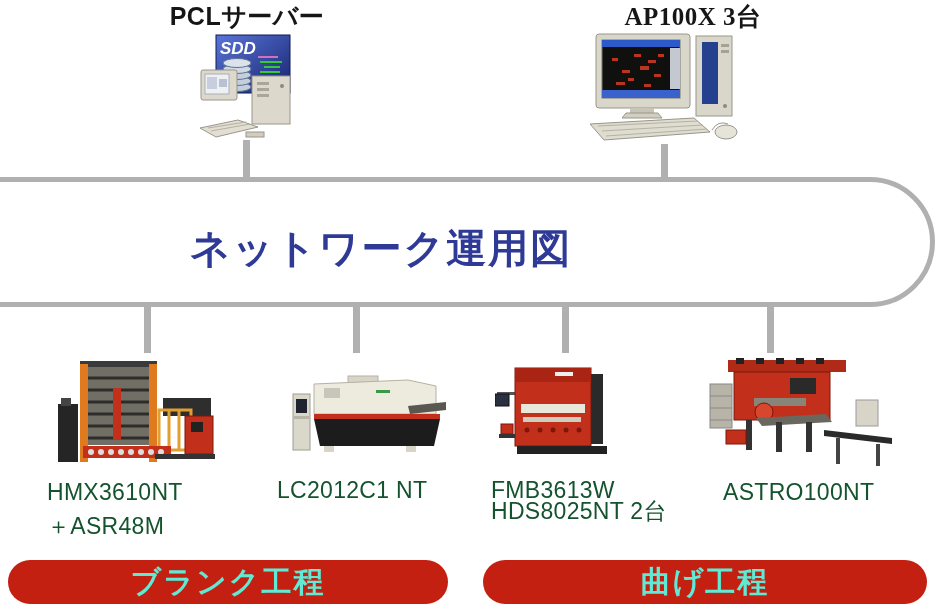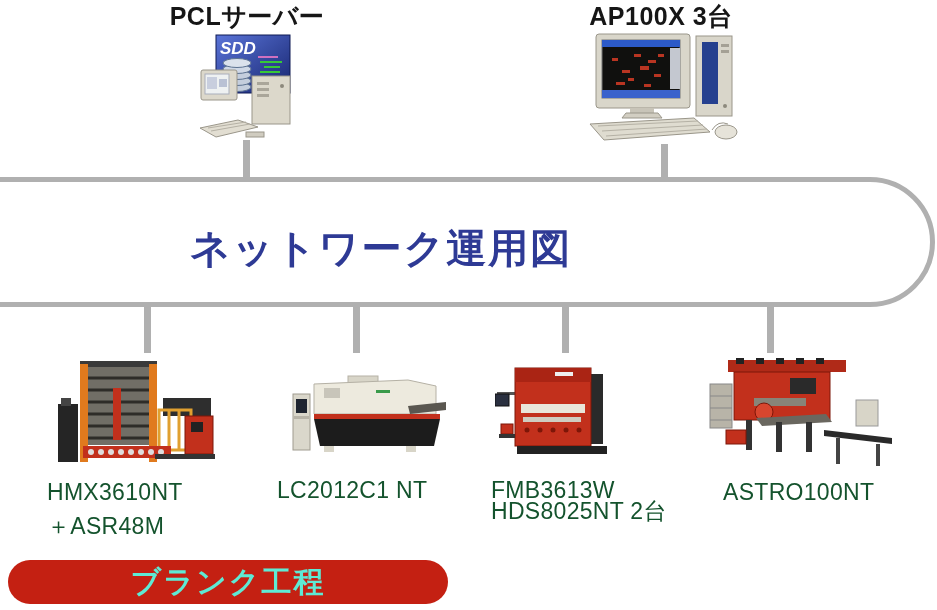--- a/index.html
+++ b/index.html
@@ -36,21 +36,21 @@
     font-size:30px;font-weight:bold;letter-spacing:2px;white-space:nowrap;
   }
   svg text{font-family:"Liberation Sans",sans-serif;}
 </style>
 </head>
 <body>
 
 <div id="canvas">
 
   <div class="abs top-label" style="left:142px;">PCLサーバー</div>
-  <div class="abs top-label" style="left:556px;">AP100X 3台</div>
+  <div class="abs top-label" style="left:588px;font-family:Liberation Serif, serif;">AP100X 3台</div>
 
   <svg class="abs" style="left:200px;top:30px;" width="96" height="112" viewBox="0 0 96 112">
     <defs>
       <linearGradient id="gblue" x1="0" y1="0" x2="1" y2="1">
         <stop offset="0" stop-color="#5a74d8"></stop>
           <stop offset="1" stop-color="#16246e"></stop>
       </linearGradient>
     </defs>
     <g>
       <rect x="16" y="5" width="74" height="58" fill="url(#gblue)" stroke="#0e1a55"></rect>
@@ -247,14 +247,17 @@
   <div class="abs machine-label" style="left:47px;top:479px;">HMX3610NT</div>
   <div class="abs machine-label" style="left:47px;top:511px;">＋ASR48M</div>
   <div class="abs machine-label" style="left:277px;top:477px;">LC2012C1 NT</div>
   <div class="abs machine-label" style="left:491px;top:477px;">FMB3613W</div>
   <div class="abs machine-label" style="left:491px;top:496px;">HDS8025NT 2台</div>
   <div class="abs machine-label" style="left:723px;top:479px;">ASTRO100NT</div>
 
   <div class="abs banner" style="left:8px;top:560px;width:440px;">
     <span>ブランク工程</span>
   </div>
+  <div class="abs banner" style="left:483px;top:560px;width:444px;">
+    <span>曲げ工程</span>
+  </div>
 
 </div>
 
 </body></html>

